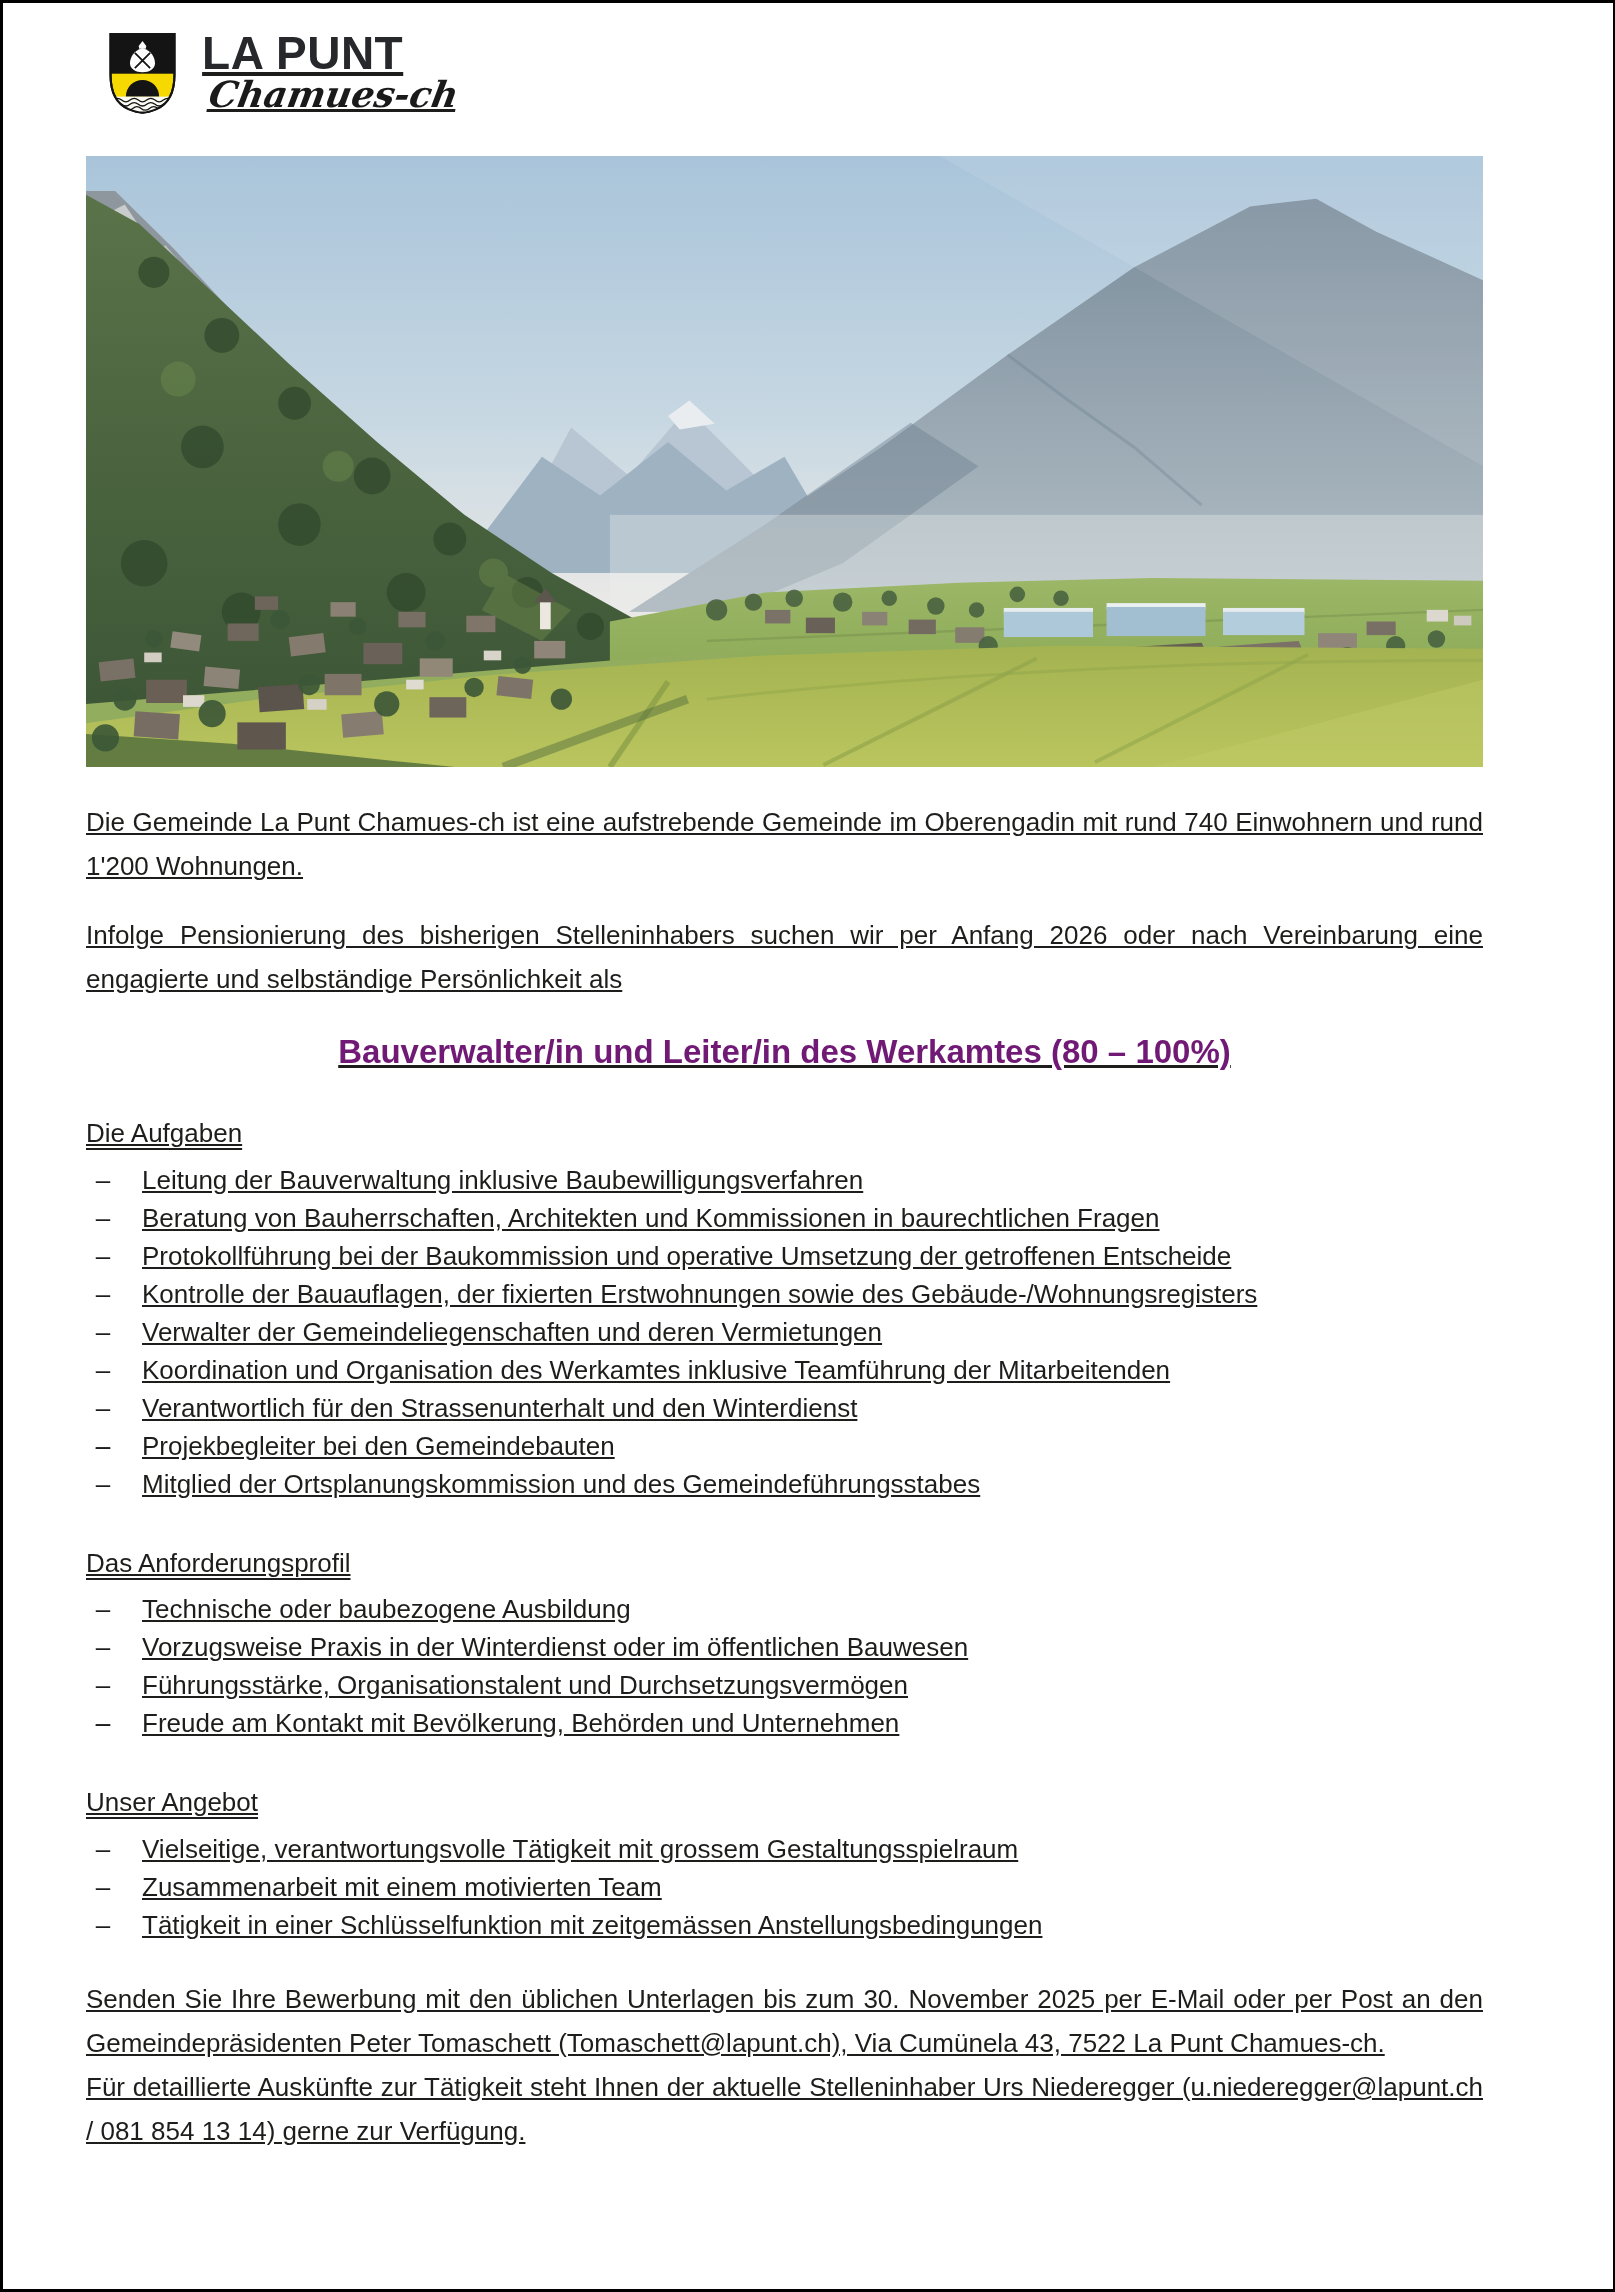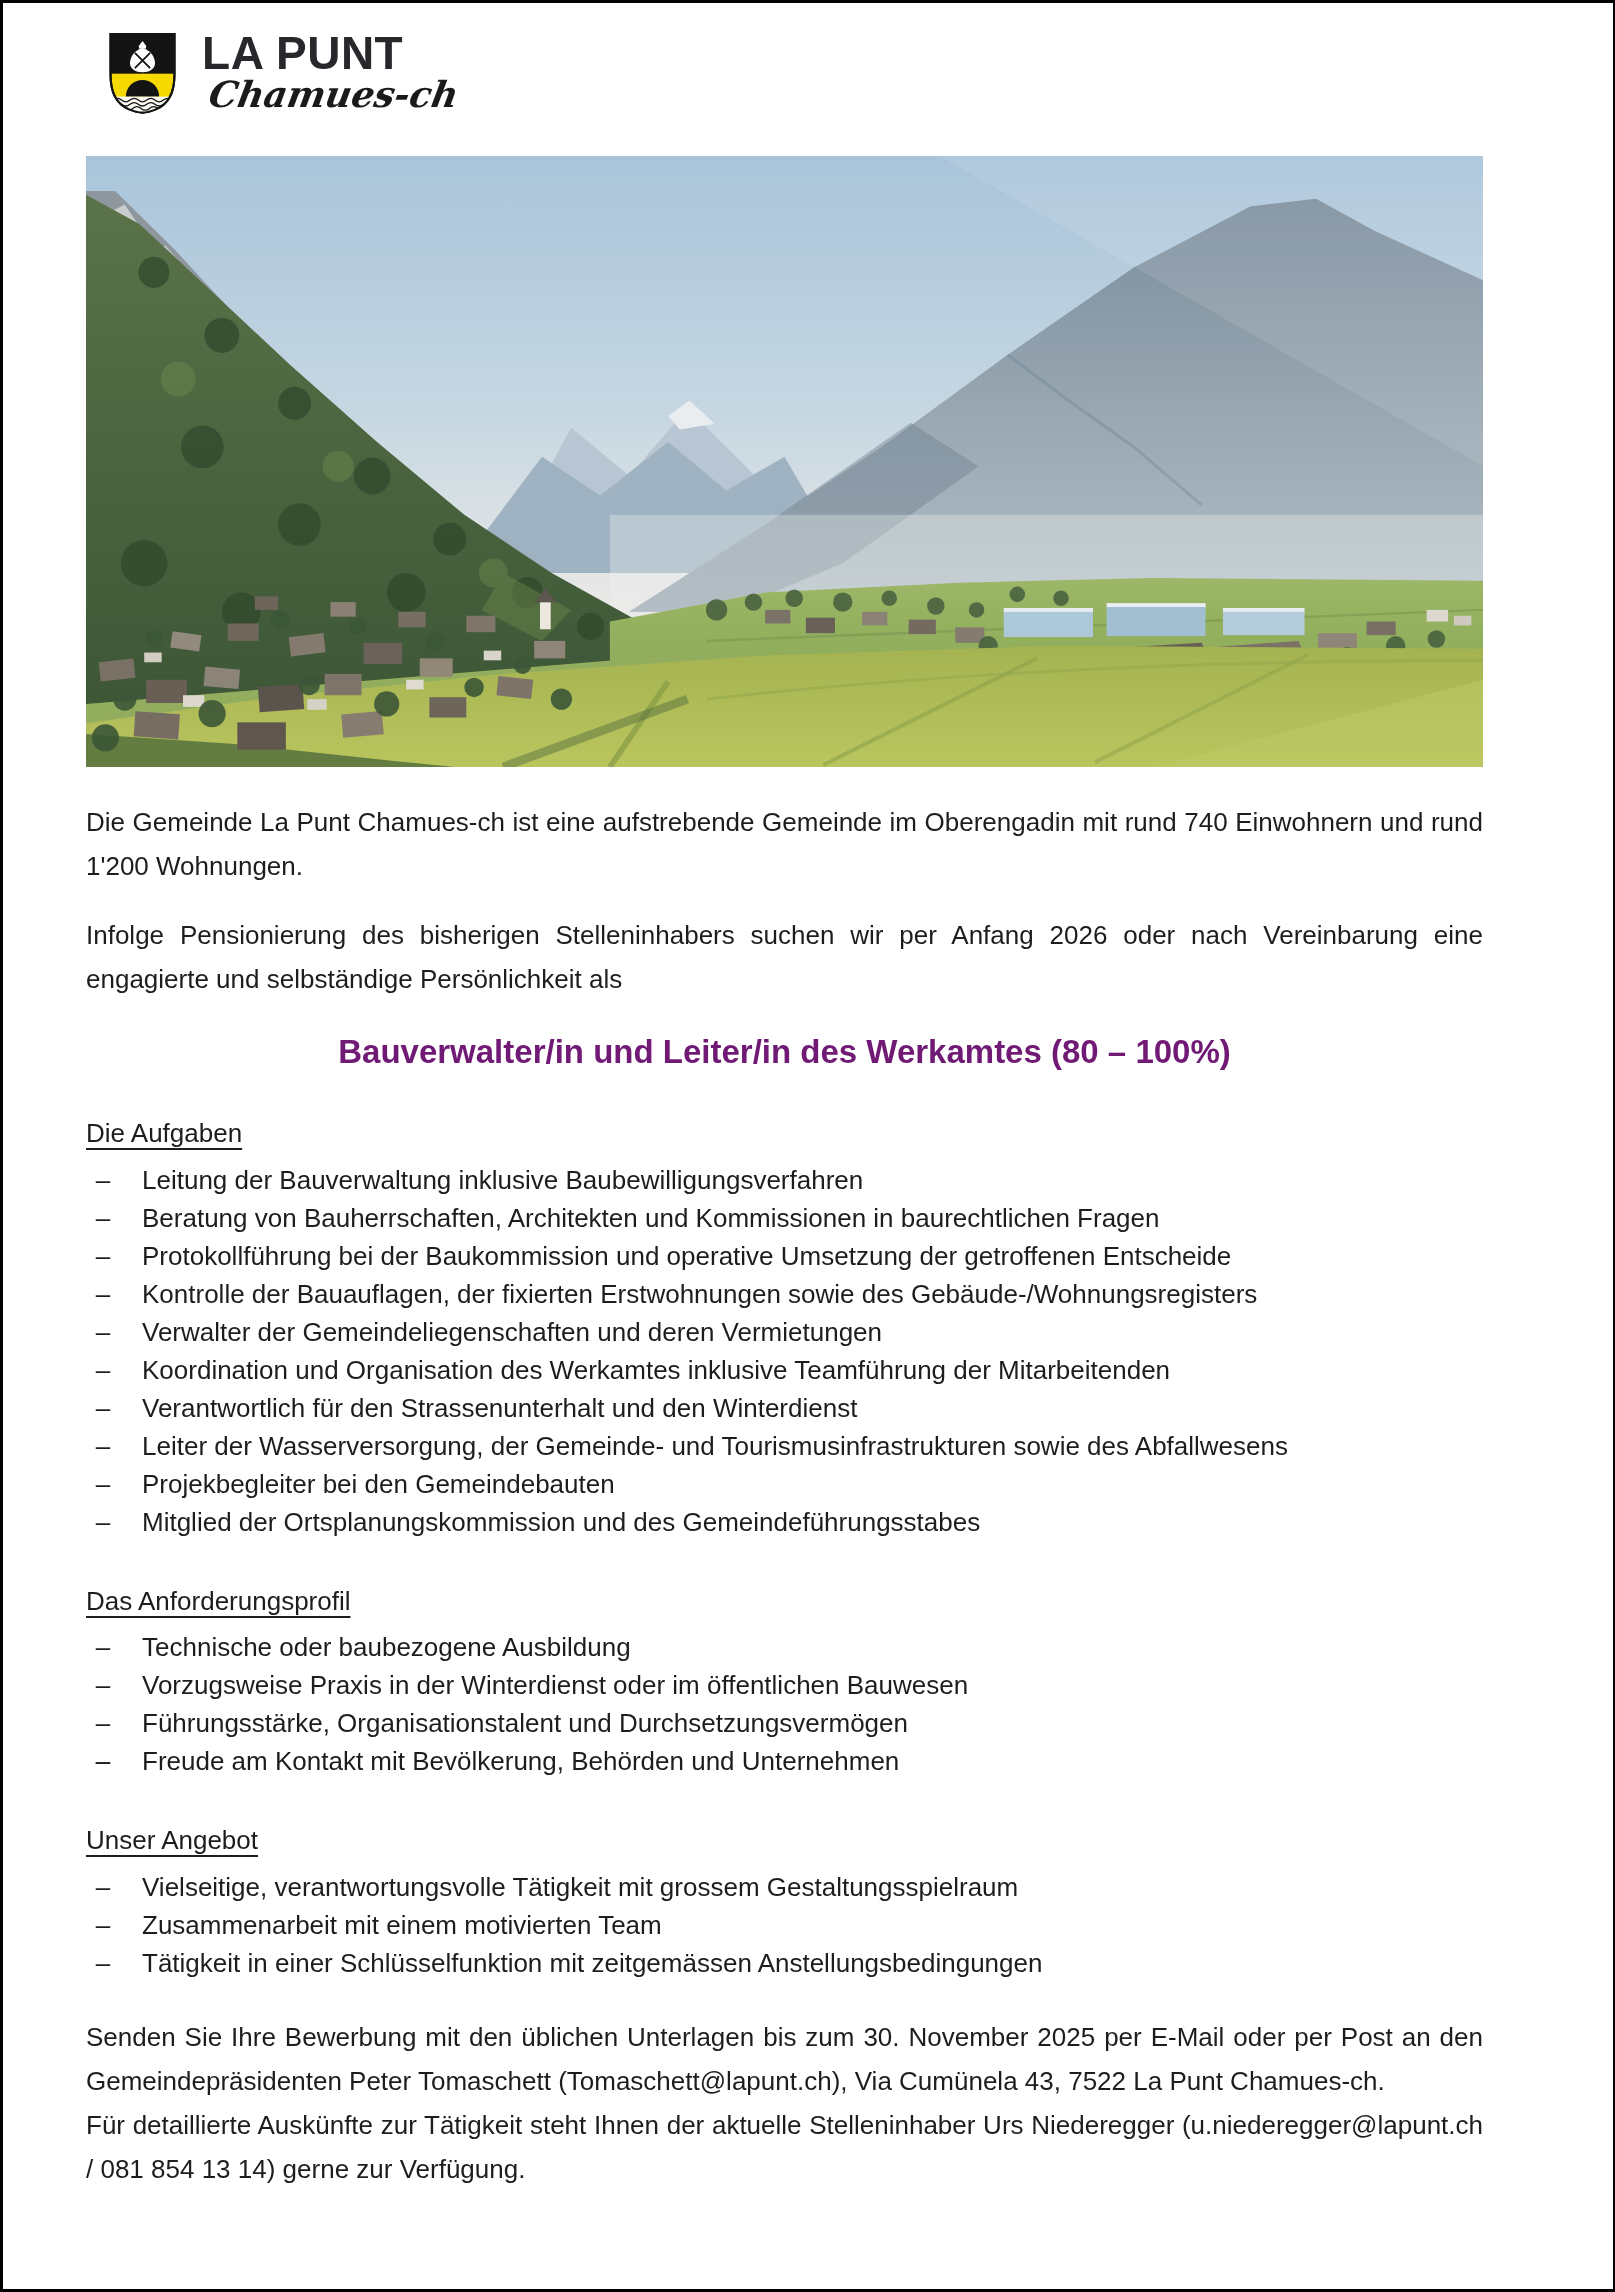--- a/index.html
+++ b/index.html
@@ -6,21 +6,21 @@
   .page {
     position:relative;
     width:1616px; height:2292px;
     box-sizing:border-box;
     border:3.9px solid #000;
     background:#fff;
     font-family:"Liberation Sans","DejaVu Sans",sans-serif;
     color:#1d1d1b;
     overflow:hidden;
   }
-  .content { width:1397px; margin-left:83px; }
+  .content { width:1397px; margin-left:83px;text-decoration:underline; }
 
   
   .logo-row { display:flex; align-items:flex-start; gap:17.5px; margin:29px 0 0 13.6px; height:83px; }
   .shield { width:85px; height:82px; flex:none; }
   .wordmark { display:flex; flex-direction:column; }
   .wordmark-title { font-size:46px; font-weight:800; letter-spacing:0.5px; line-height:43px; color:#26282b; }
   .wordmark-sub {
     font-family:"DejaVu Serif",serif; font-style:italic; font-weight:700;
     font-size:36px; line-height:39px; color:#1a1a1a;
     transform:skewX(-10deg); transform-origin:left bottom; margin-left:3.9px;
@@ -256,21 +256,21 @@
 
     <h2 class="section-heading">Die Aufgaben</h2>
     <ul class="items">
       <li><span class="marker">–</span><span>Leitung der Bauverwaltung inklusive Baubewilligungsverfahren</span></li>
       <li><span class="marker">–</span><span>Beratung von Bauherrschaften, Architekten und Kommissionen in baurechtlichen Fragen</span></li>
       <li><span class="marker">–</span><span>Protokollführung bei der Baukommission und operative Umsetzung der getroffenen Entscheide</span></li>
       <li><span class="marker">–</span><span>Kontrolle der Bauauflagen, der fixierten Erstwohnungen sowie des Gebäude-/Wohnungsregisters</span></li>
       <li><span class="marker">–</span><span>Verwalter der Gemeindeliegenschaften und deren Vermietungen</span></li>
       <li><span class="marker">–</span><span>Koordination und Organisation des Werkamtes inklusive Teamführung der Mitarbeitenden</span></li>
       <li><span class="marker">–</span><span>Verantwortlich für den Strassenunterhalt und den Winterdienst</span></li>
-      <li><span class="marker">–</span><span>Leiter der Wasserversorgung, der Gemeinde- und Tourismusinfrastrukturen sowie des Abfallwesens</span></li>
+      <li><span class="marker">–</span></li>
       <li><span class="marker">–</span><span>Projekbegleiter bei den Gemeindebauten</span></li>
       <li><span class="marker">–</span><span>Mitglied der Ortsplanungskommission und des Gemeindeführungsstabes</span></li>
     </ul>
 
     <h2 class="section-heading">Das Anforderungsprofil</h2>
     <ul class="items">
       <li><span class="marker">–</span><span>Technische oder baubezogene Ausbildung</span></li>
       <li><span class="marker">–</span><span>Vorzugsweise Praxis in der Winterdienst oder im öffentlichen Bauwesen</span></li>
       <li><span class="marker">–</span><span>Führungsstärke, Organisationstalent und Durchsetzungsvermögen</span></li>
       <li><span class="marker">–</span></li>

